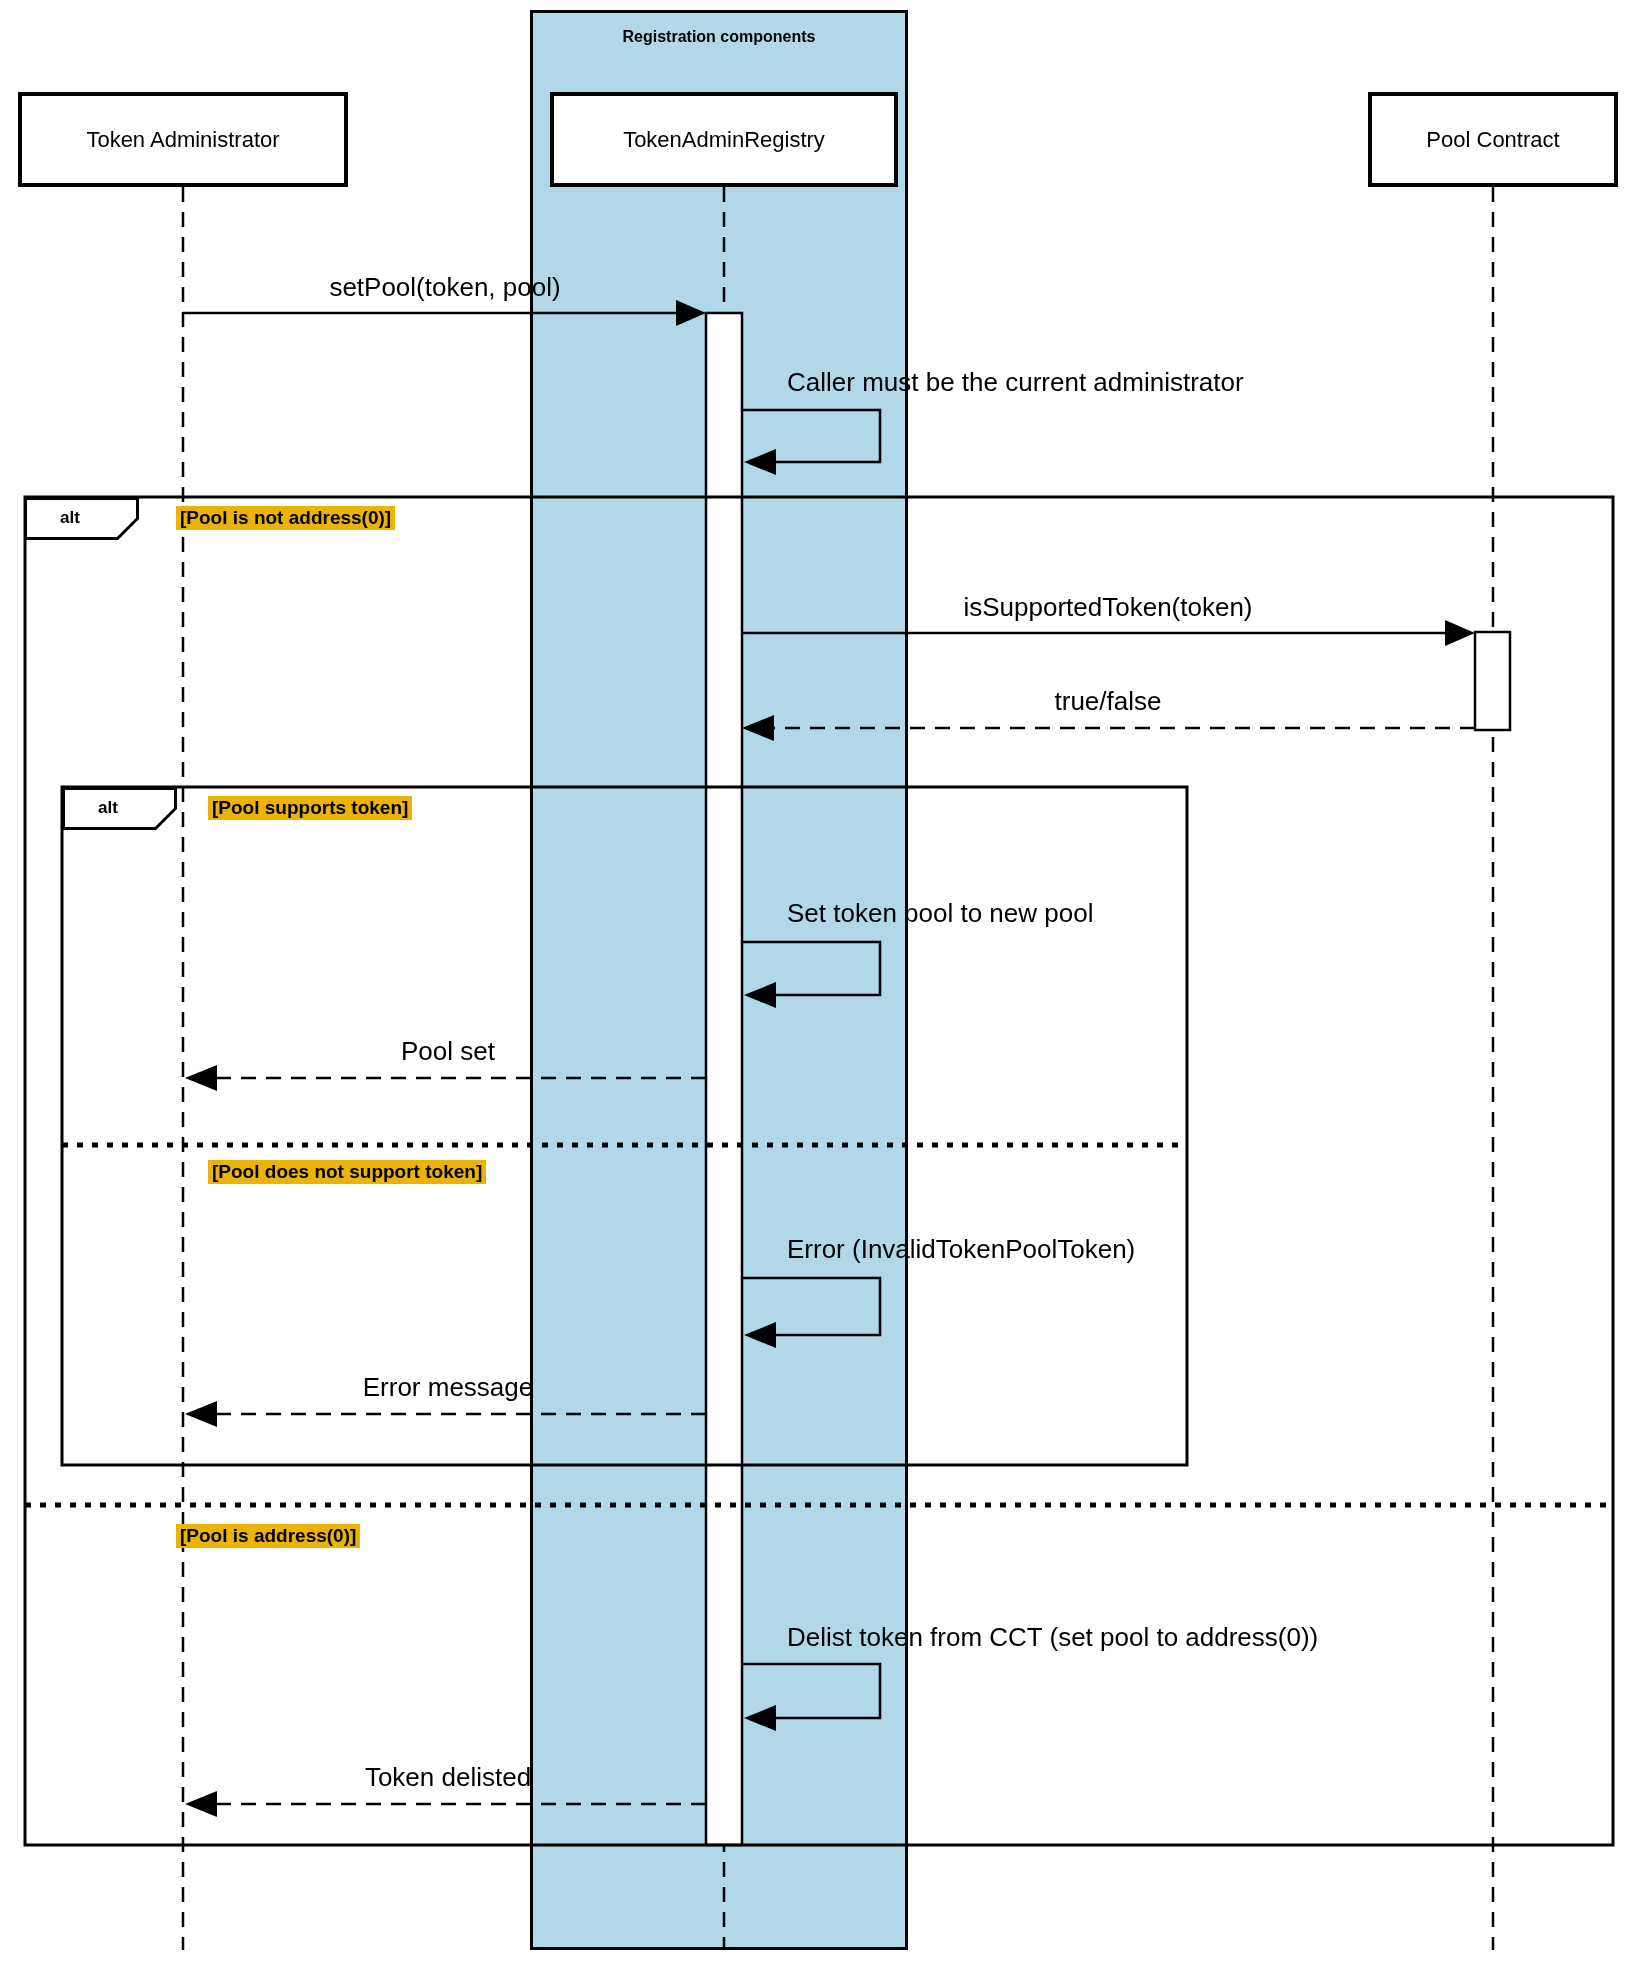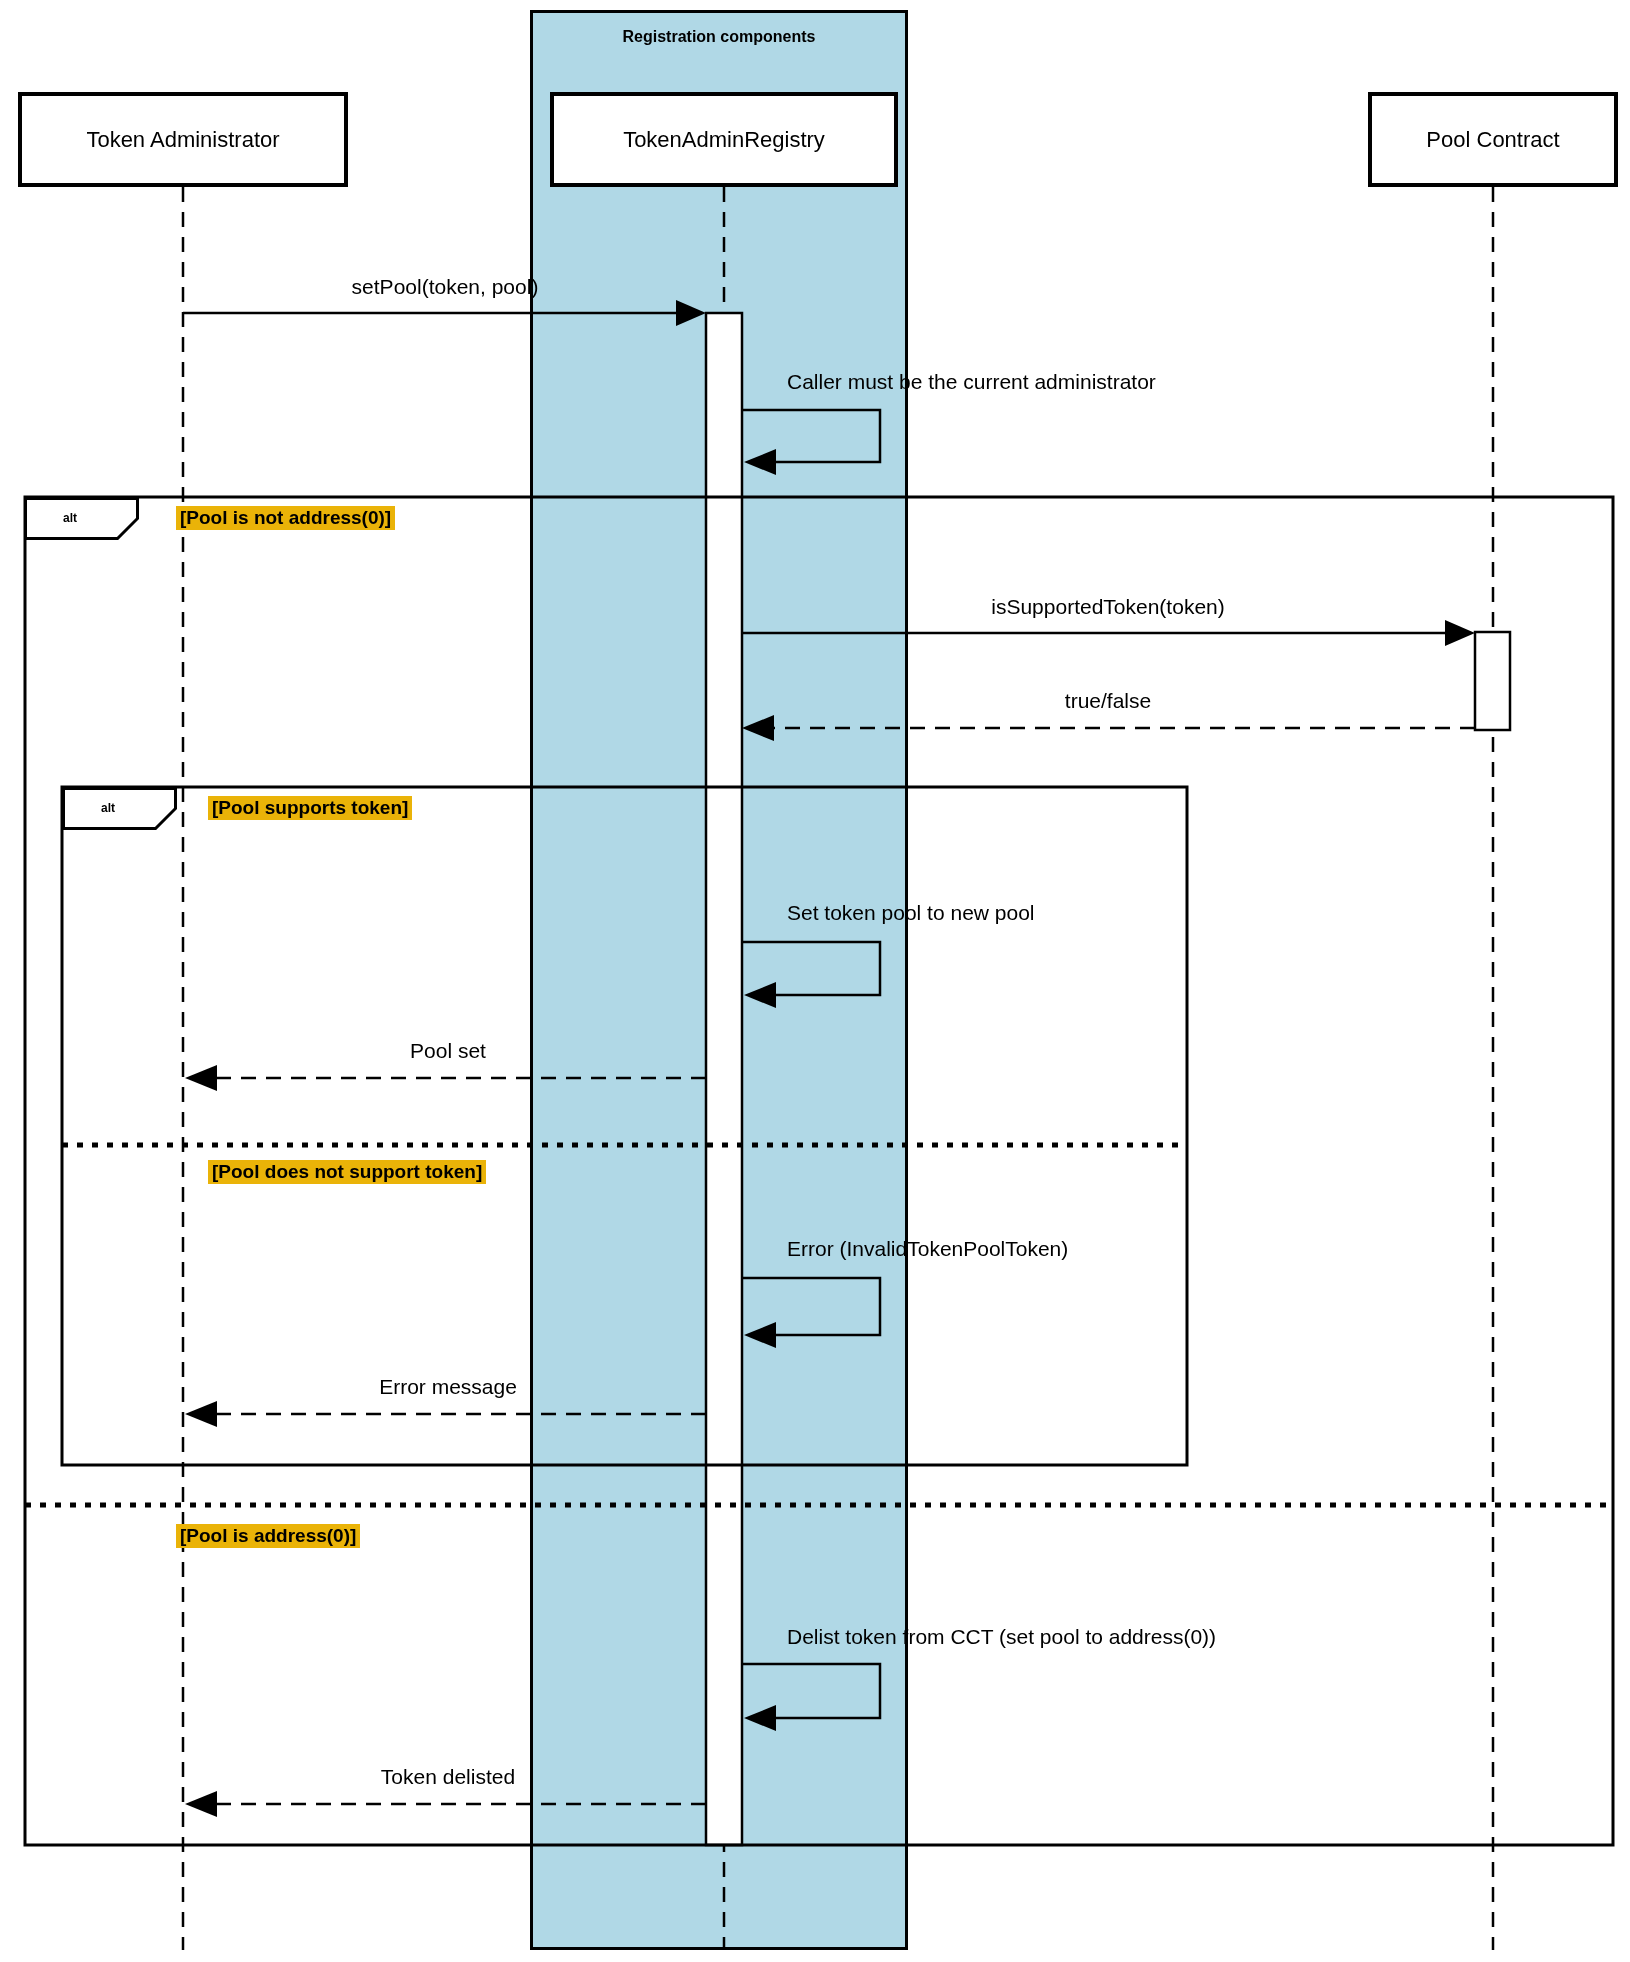--- a/index.html
+++ b/index.html
@@ -31,32 +31,32 @@
     border:4px solid #000;
     box-sizing:border-box;
     display:flex;align-items:center;justify-content:center;
     font-size:22px;white-space:nowrap;
     z-index:3;
   }
   #participant-token-admin{left:18px;top:92px;width:330px;}
   #participant-registry{left:550px;top:92px;width:348px;}
   #participant-pool{left:1368px;top:92px;width:250px;}
   .msg-label{
-    font-size:21px;white-space:nowrap;z-index:4;
+    font-size:26px;white-space:nowrap;z-index:4;
   }
   .msg-center{transform:translate(-50%,-50%);}
   .msg-left{transform:translateY(-50%);}
   .guard-label{
     font-size:19px;font-weight:bold;white-space:nowrap;
     background:#eab308;padding:1px 4px;
     transform:translateY(-50%);
     z-index:4;
   }
   .operator-label{
-    font-size:12px;font-weight:bold;white-space:nowrap;
+    font-size:17px;font-weight:bold;white-space:nowrap;
     transform:translate(-50%,-50%);
     z-index:4;
   }
 </style>
 </head>
 <body>
 
 <div id="canvas">
 
   <div class="abs" id="highlight-region" style="background: rgb(176, 216, 230);"></div>

